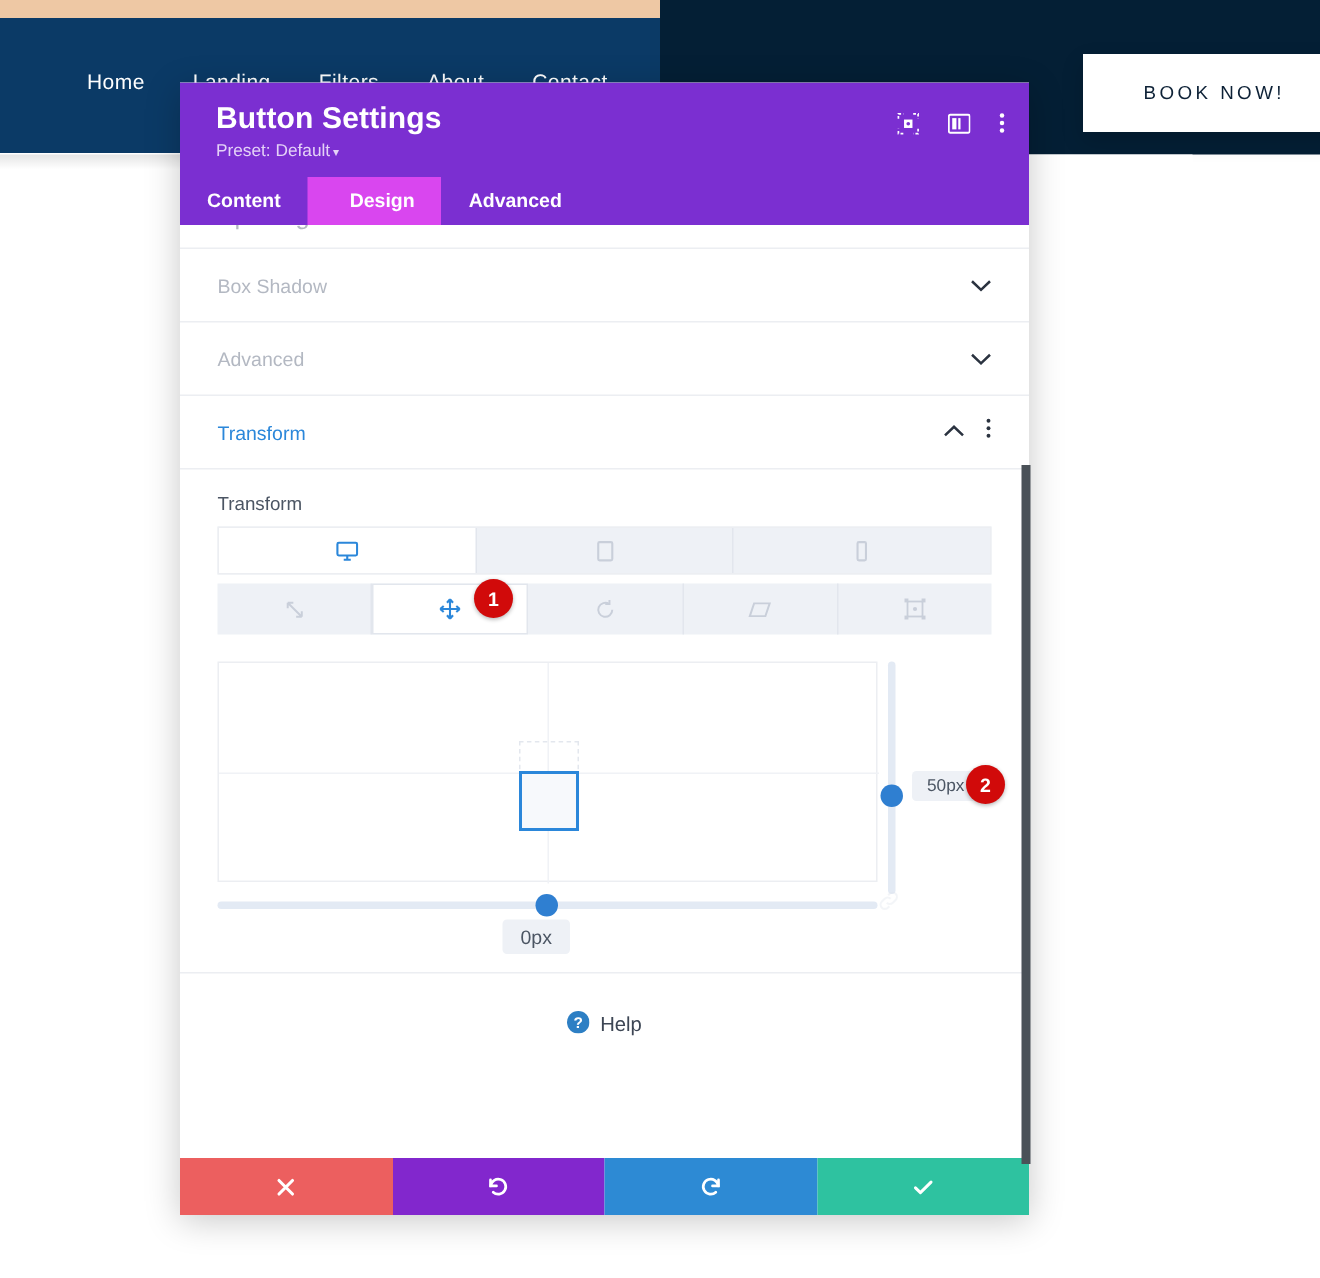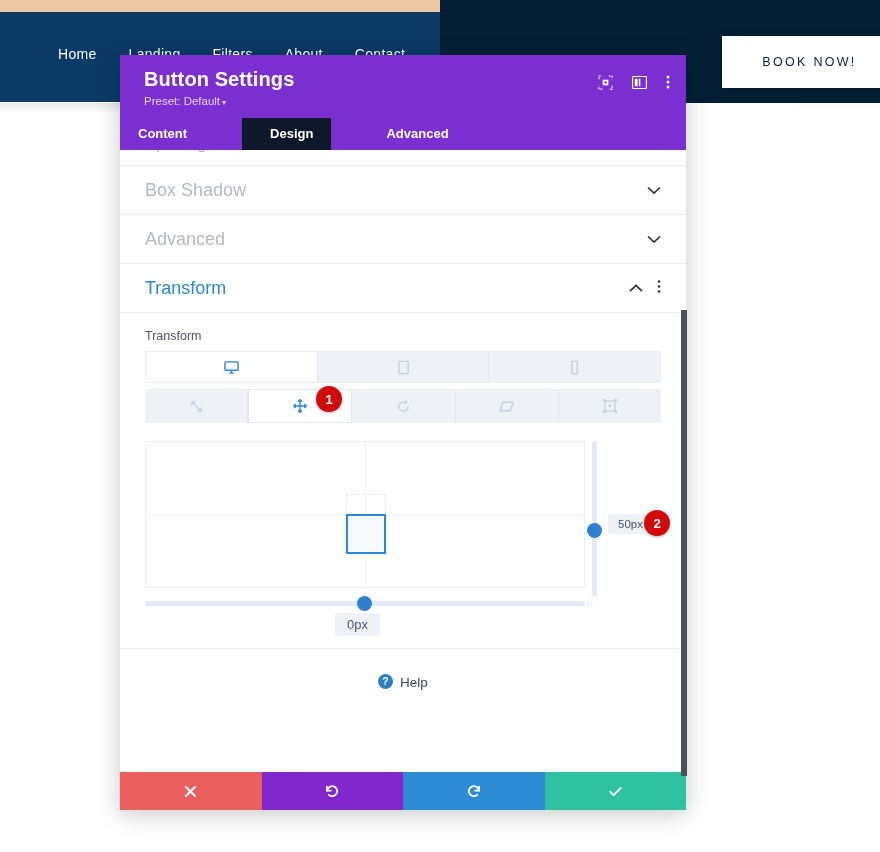--- a/index.html
+++ b/index.html
@@ -65,46 +65,46 @@
   .modal-title { font-size: 20px; font-weight: bold; letter-spacing: .1px; }
   .modal-preset { font-size: 11.5px; margin-top: 4px; color: #e4d2f7; }
   .modal-preset .caret { font-size: 8px; margin-left: 2px; }
   .hdr-icons {
     position: absolute; right: 16px; top: 19px;
     display: flex; align-items: center; gap: 19px;
   }
   .hdr-icons svg { display: block; }
 
   .tabs {
-    background: #7b2fd1; display: flex; flex: 0 0 auto; height: 32px; gap: 37px;
+    background: #7b2fd1; display: flex; flex: 0 0 auto; height: 32px;
   }
   .tab {
     padding: 0 18px; height: 32px; line-height: 32px;
     color: #ffffff; font-size: 13px; font-weight: bold;
   }
-  .tab.active { background: #0f172a; padding-left: 28px; }
+  .tab.active { background: #d946ef; padding-left: 28px; }
 
   .modal-body {
     flex: 1 1 auto; position: relative; overflow: hidden; background: #fff;
   }
   .cut-row {
     height: 16px; overflow: hidden; position: relative;
     border-bottom: 1px solid #eceef2;
   }
   .cut-row span {
     position: absolute; left: 25px; top: -16px;
     font-size: 17px; color: #b3b8c2;
   }
 
   .acc-row {
     height: 49px; display: flex; align-items: center;
     padding: 0 25px; border-bottom: 1px solid #eceef2;
     justify-content: space-between;
   }
-  .acc-row .lbl { font-size: 18px; color: #b3b8c2; }
+  .acc-row .lbl { font-size: 13px; color: #b3b8c2; }
   .acc-row .lbl.open { color: #2b87da; }
   .acc-right { display: flex; align-items: center; gap: 14px; }
 
   .section { padding: 16px 25px 0 25px; }
   .field-label { font-size: 12.5px; color: #4b5563; margin-bottom: 8px; }
 
   .seg {
     display: flex; border: 1px solid #eceef2; background: #eef1f6;
     height: 32px; margin-bottom: 6px;
   }

